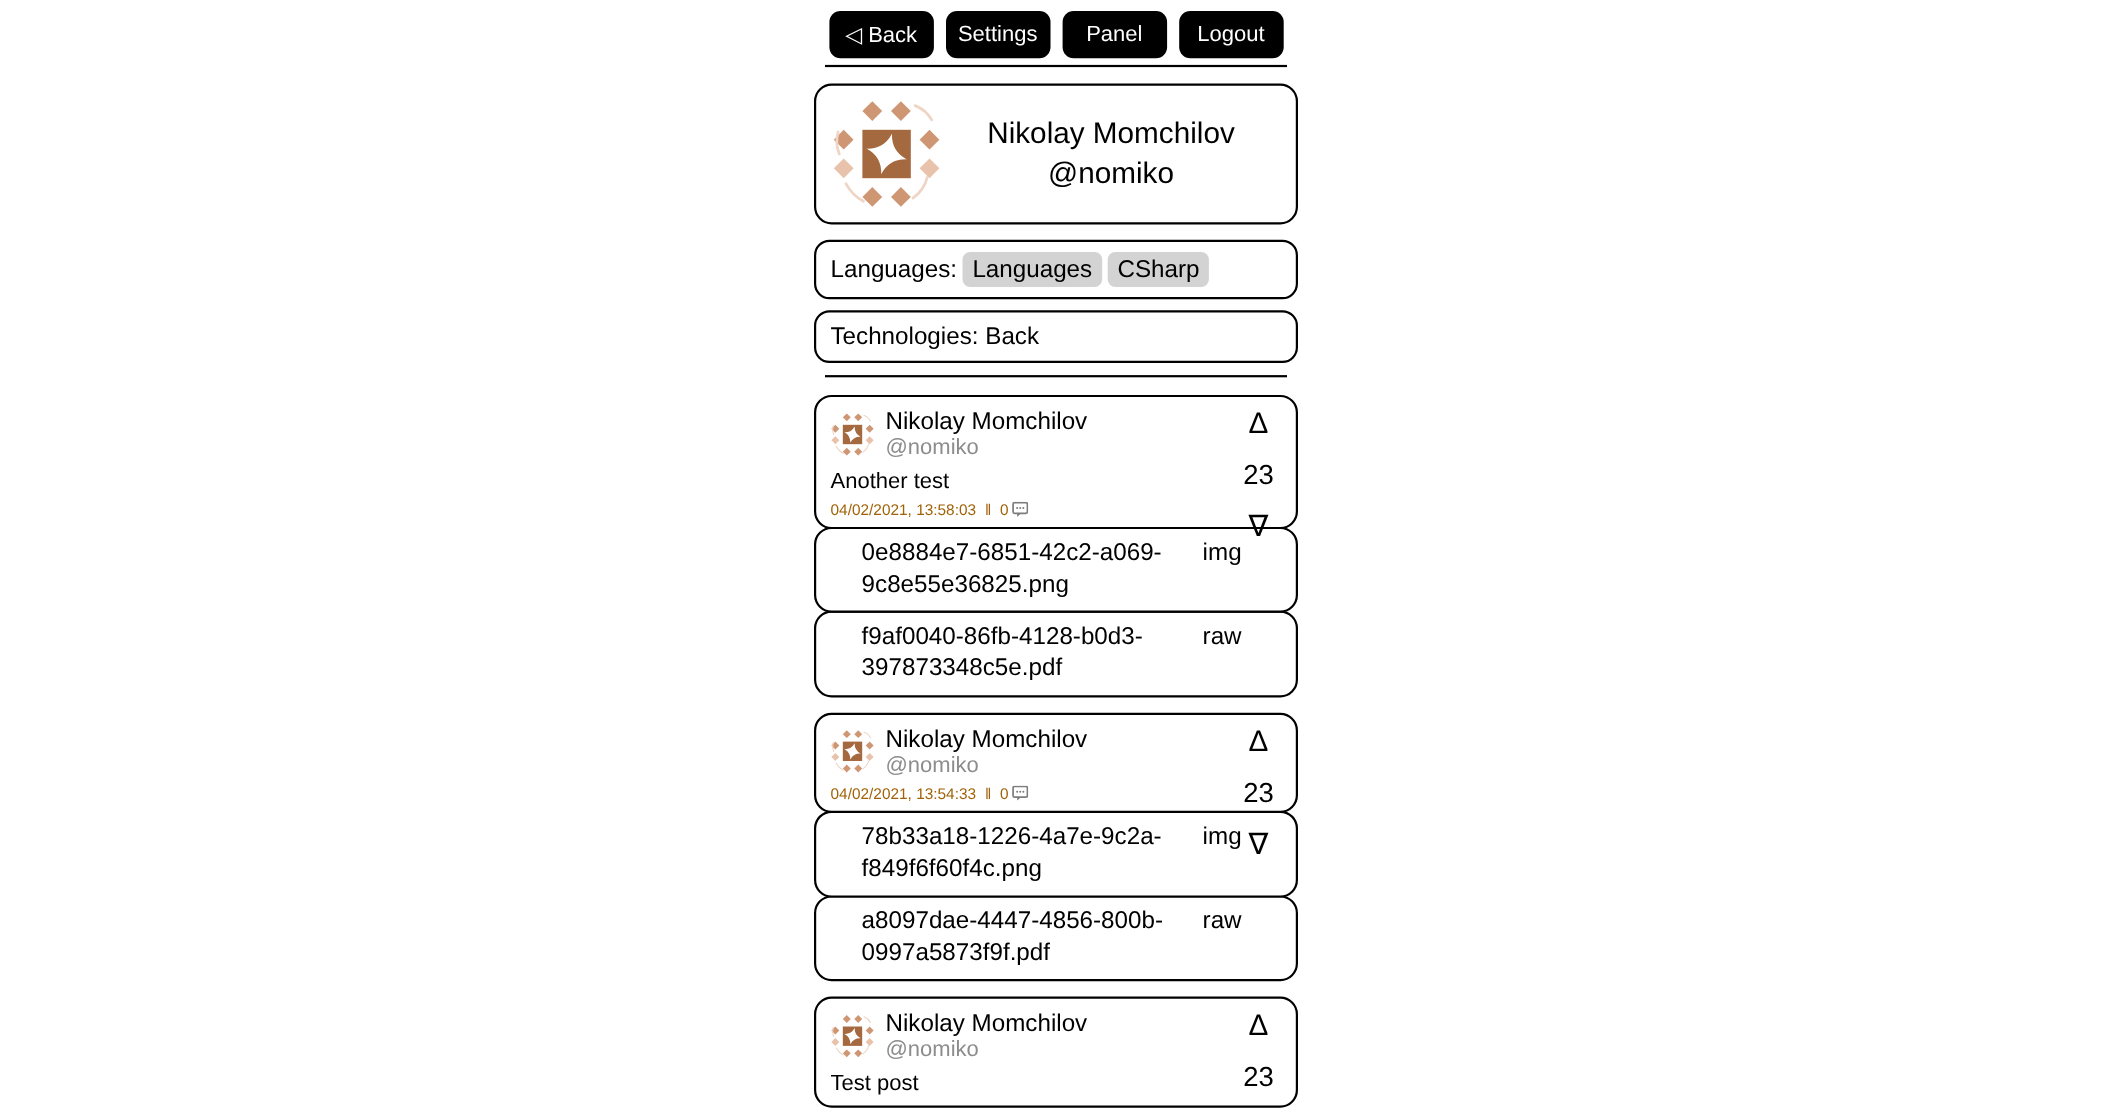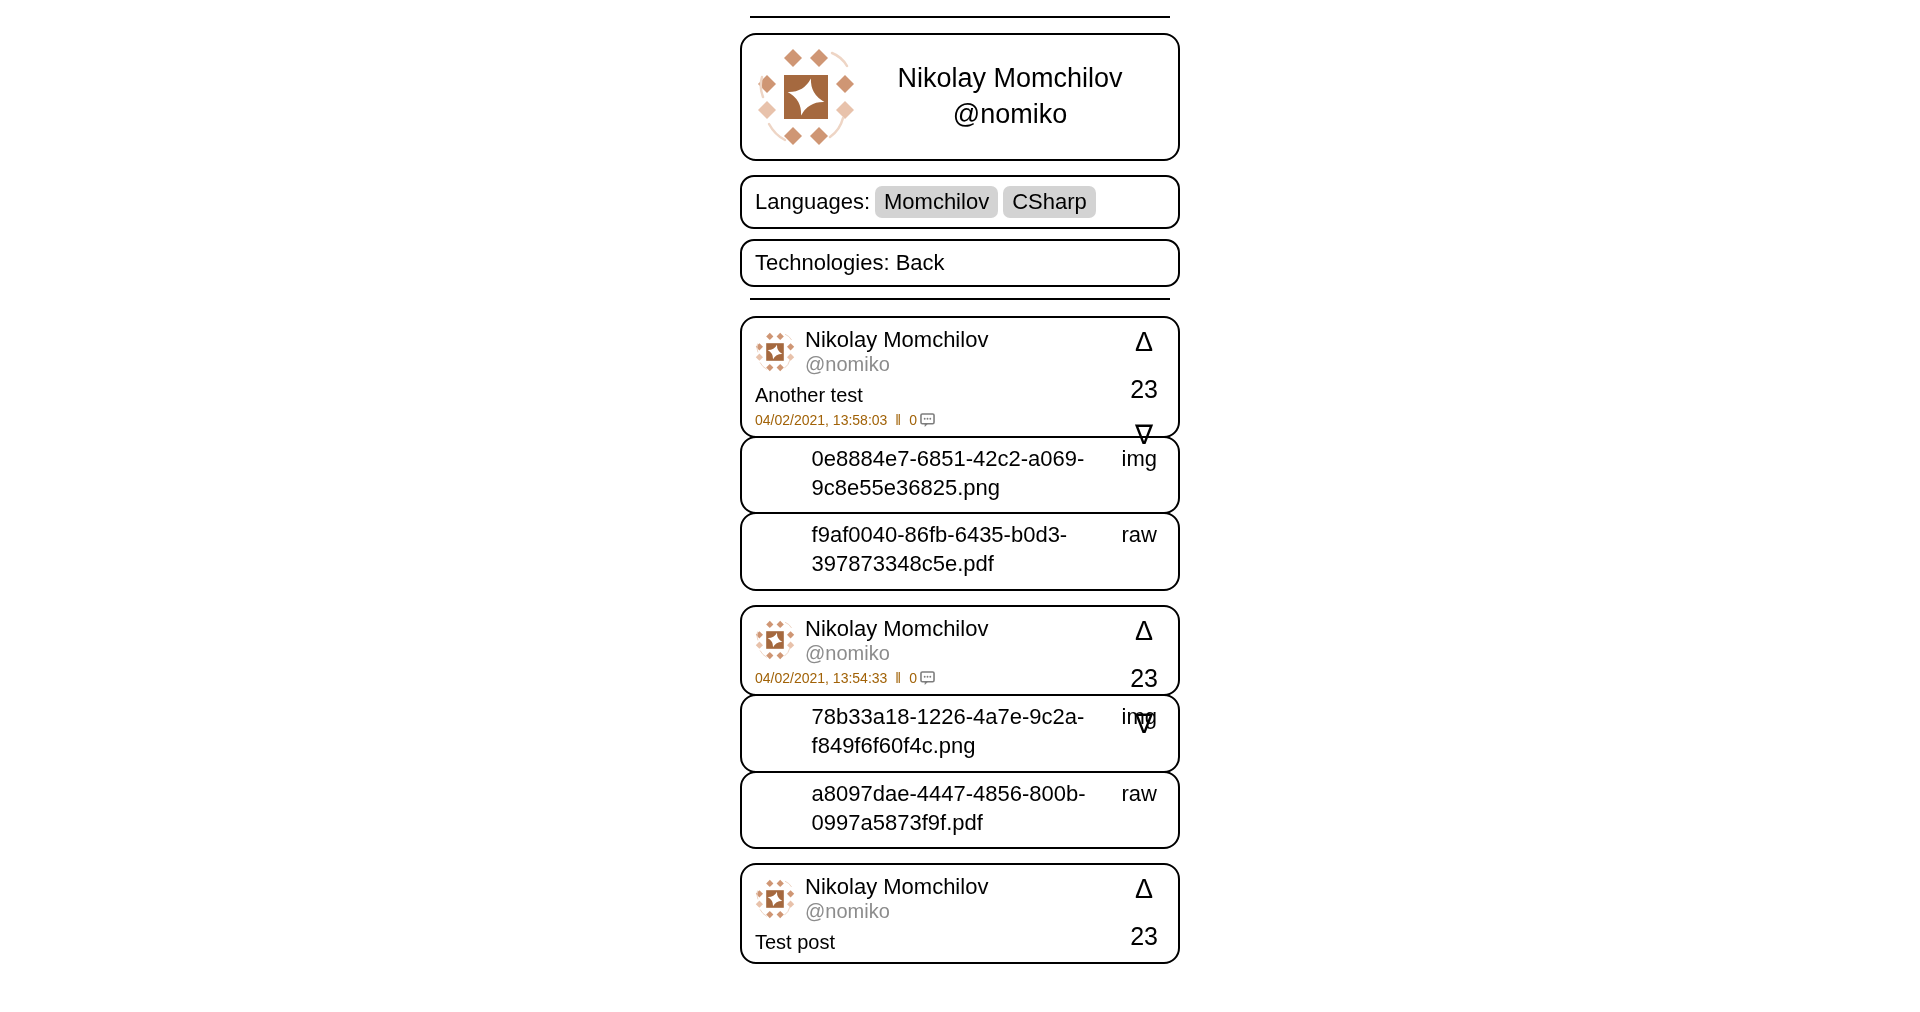--- a/index.html
+++ b/index.html
@@ -105,21 +105,21 @@
     align-items: center;
   }
   .vote-arrow { font-size: 27px; line-height: 31px; cursor: pointer; }
   .vote-count { font-size: 25px; line-height: 30px; margin: 16px 0; }
   .attachment {
     position: relative;
     z-index: 1;
     margin-top: -2px;
     padding: 6px 13px 10px 13px;
     display: flex;
-    justify-content: flex-end;
+    justify-content: center;
     font-size: 22px;
     line-height: 1.33;
     cursor: pointer;
   }
   .attachment + .attachment { z-index: 0; }
   .att-name { max-width: 310px; overflow-wrap: break-word; }
   .att-type { padding-right: 8px; }
   .hidden-defs { position: absolute; width: 0; height: 0; overflow: hidden; }
 </style>
 </head>
@@ -152,35 +152,41 @@
     <rect x="1" y="1" width="14" height="10.5" rx="1.5" fill="none" stroke="#7d7d7d" stroke-width="1.7"></rect>
     <circle cx="5" cy="6.2" r="1" fill="#7d7d7d"></circle>
     <circle cx="8" cy="6.2" r="1" fill="#7d7d7d"></circle>
     <circle cx="11" cy="6.2" r="1" fill="#7d7d7d"></circle>
     <path d="M5 11.5 L5 15 L8.5 11.5 Z" fill="#7d7d7d"></path>
   </symbol>
 </svg>
 
 <div class="page">
 
+  <div class="toolbar">
+    <button class="btn">◁ Back</button>
+    <button class="btn">Settings</button>
+    <button class="btn">Panel</button>
+    <button class="btn">Logout</button>
+  </div>
 
   <hr class="rule">
 
   <div class="card profile-card">
     <svg class="avatar-lg">
         <use href="#identicon"></use>
       </svg>
     <div class="profile-names">
       <div>Nikolay Momchilov</div>
       <div>@nomiko</div>
     </div>
   </div>
 
   <div class="card info-card">
-    <span>Languages:</span><span class="badge">Momchilov</span><span class="badge">CSharp</span>
+    <span>Languages:</span><span class="badge">Languages</span><span class="badge">CSharp</span>
   </div>
 
   <div class="card info-card">
     <span>Technologies:</span>
     <span>Back</span>
   </div>
 
   <hr class="rule rule2">
 
   <div class="post-group">
@@ -209,21 +215,21 @@
         <span class="vote-arrow">Δ</span>
         <span class="vote-count">23</span>
         <span class="vote-arrow">∇</span>
       </div>
     </div>
     <div class="card attachment">
       <span class="att-name">0e8884e7-6851-42c2-a069-9c8e55e36825.png</span>
       <span class="att-type">img</span>
     </div>
     <div class="card attachment">
-      <span class="att-name">f9af0040-86fb-6435-b0d3-397873348c5e.pdf</span>
+      <span class="att-name">f9af0040-86fb-4128-b0d3-397873348c5e.pdf</span>
       <span class="att-type">raw</span>
     </div>
   </div>
 
   <div class="post-group">
     <div class="card post-card">
       <div class="post-head">
         <svg class="avatar-sm">
             <use href="#identicon"></use>
           </svg>

